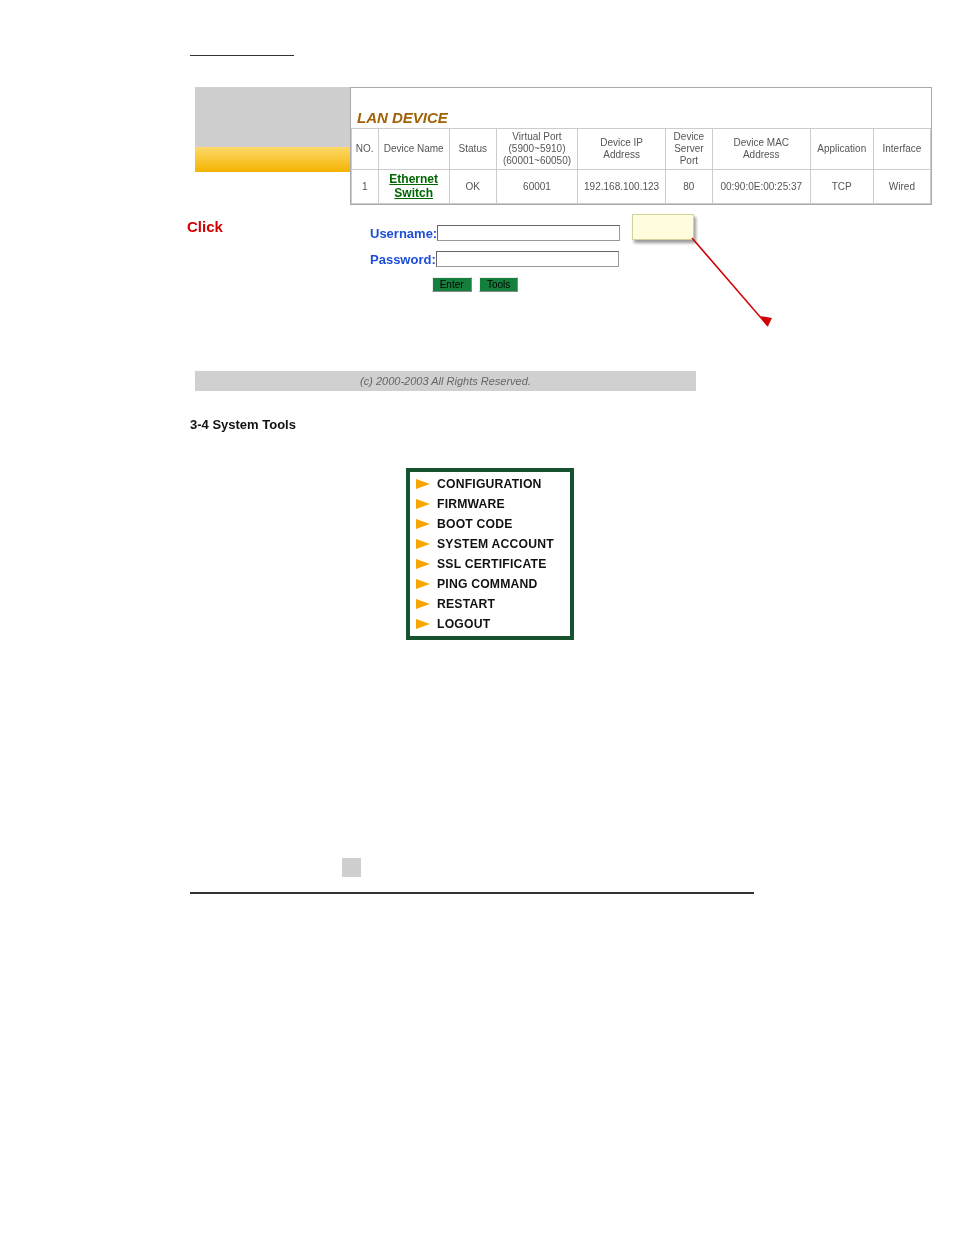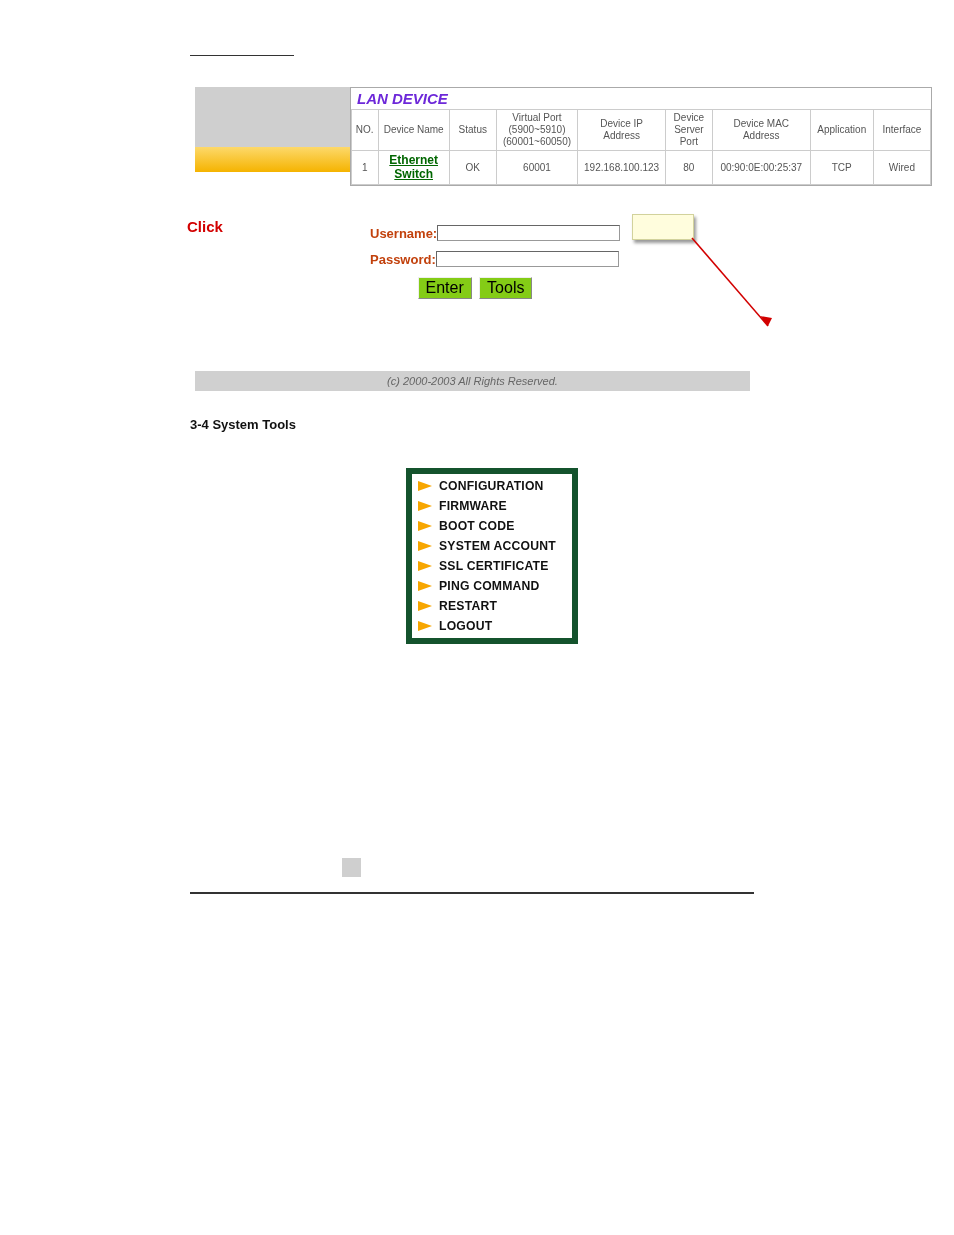--- a/index.html
+++ b/index.html
@@ -40,23 +40,24 @@
     left: 350px;
     top: 87px;
     width: 580px;
     border: 1px solid #aaa;
     background: #fff;
   }
   .lan-title {
     font-family: Arial, sans-serif;
     font-weight: bold;
     font-style: italic;
-    color: #6d28d9;
+    color: #a16207;
     font-size: 15px;
     padding: 2px 6px;
+    margin-top: 19px;
   }
   .lan-desc {
     font-size: 10px;
     color: #555;
     padding: 2px 6px 4px 6px;
     border-bottom: 1px solid #ccc;
     line-height: 1.35;
   }
   .lan-desc b { color: #222; font-weight: bold; }
   .lan-table {
@@ -112,47 +113,47 @@
     top: 225px;
     width: 210px;
     font-family: Arial, sans-serif;
   }
   .login-row {
     display: flex;
     align-items: center;
     margin-bottom: 10px;
   }
   .login-label {
-    color: #c2410c;
+    color: #1d4ed8;
     font-weight: bold;
     font-size: 13px;
     width: 78px;
     text-align: right;
   }
   .login-input {
     flex: 1;
     height: 16px;
     border: 1px solid #999;
     border-top-color: #666;
     border-left-color: #666;
     background: #fff;
     box-sizing: border-box;
   }
   .login-buttons {
     text-align: center;
     margin-top: 6px;
   }
   .btn-old {
-    font-size: 16px;
+    font-size: 10px;
     font-family: sans-serif;
     padding: 1px 7px;
     border: 1px solid #888;
     border-top-color: #eee;
     border-left-color: #eee;
-    background: #84cc16;
+    background: #15803d;
     cursor: pointer;
     margin: 0 2px;
   }
   
   .highlight-box {
     position: absolute;
     left: 632px;
     top: 214px;
     width: 60px;
     height: 24px;
@@ -166,21 +167,21 @@
     top: 236px;
     width: 90px;
     height: 100px;
     pointer-events: none;
   }
   
   .footer-strip {
     position: absolute;
     left: 195px;
     top: 371px;
-    width: 555px;
+    width: 501px;
     height: 20px;
     background: #d0d0d0;
     text-align: center;
     font-style: italic;
     font-size: 11px;
     color: #666;
     line-height: 20px;
   }
   
   .sec-heading {
@@ -190,21 +191,21 @@
     font-weight: bold;
     font-size: 13px;
     color: #111;
   }
   
   .menu-box {
     position: absolute;
     left: 406px;
     top: 468px;
     width: 160px;
-    border: 6px solid #14532d;
+    border: 4px solid #14532d;
     background: #fff;
     padding: 2px 0;
     text-align: right;
   }
   .menu-item {
     display: flex;
     align-items: center;
     padding: 3px 6px;
     cursor: pointer;
   }

